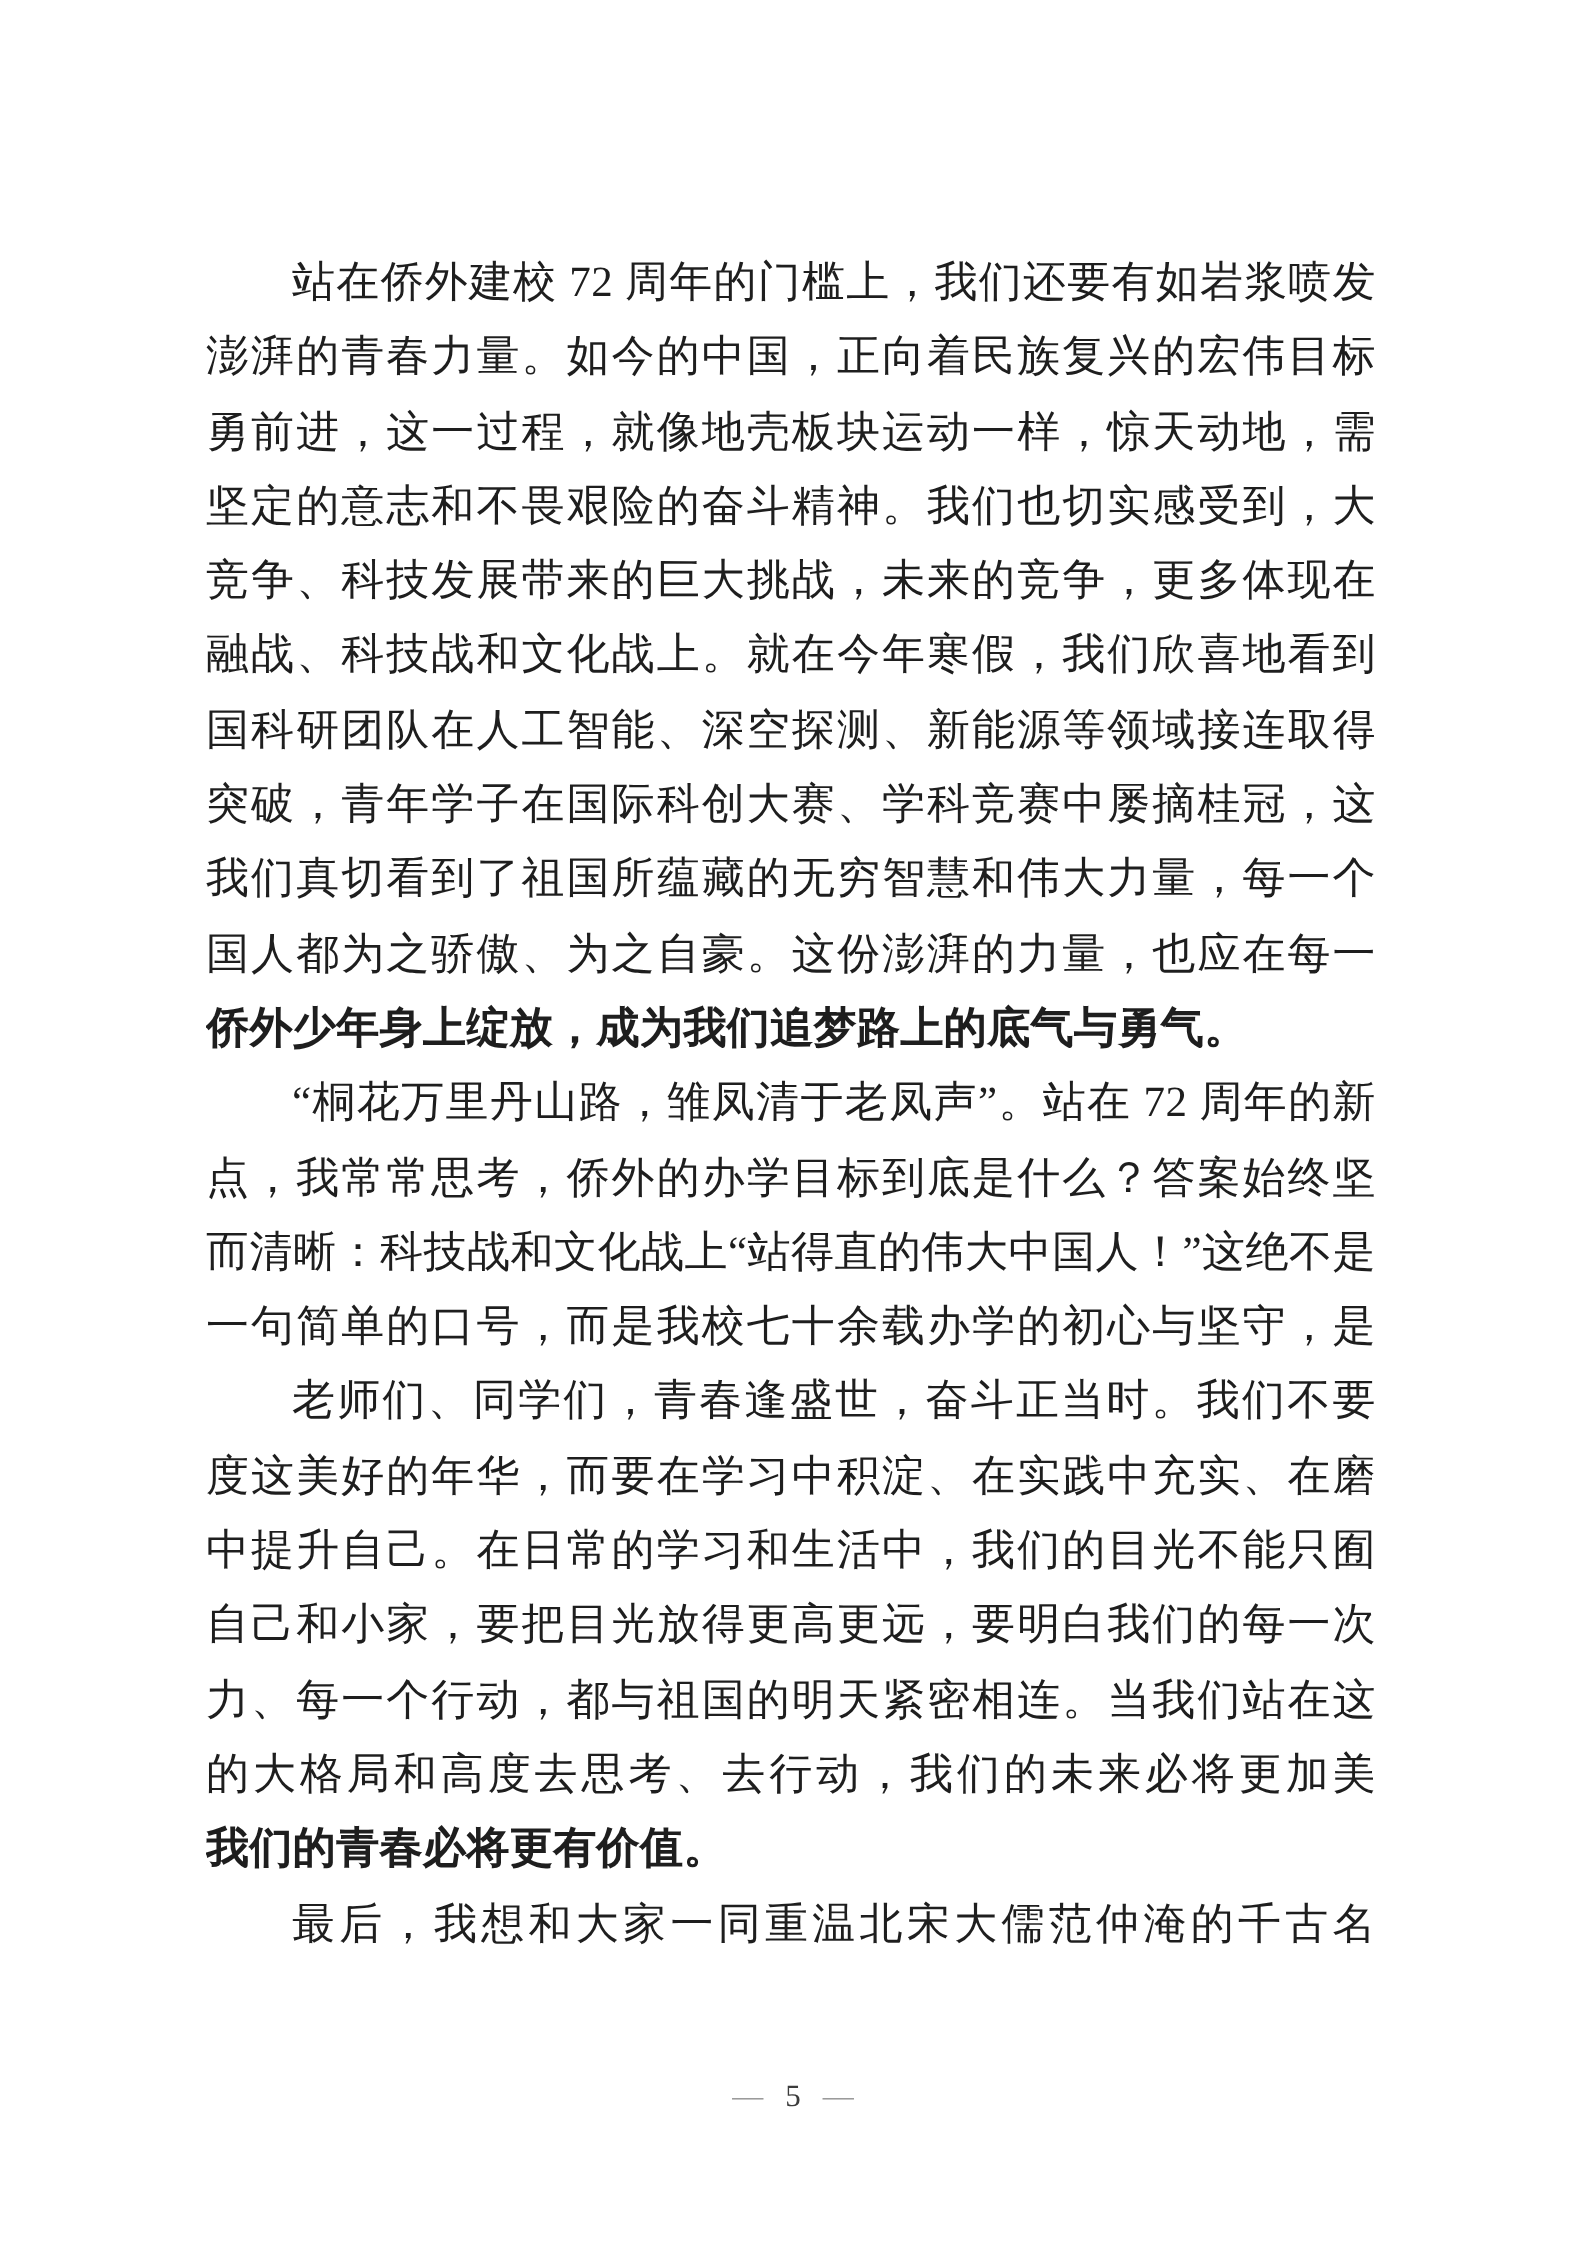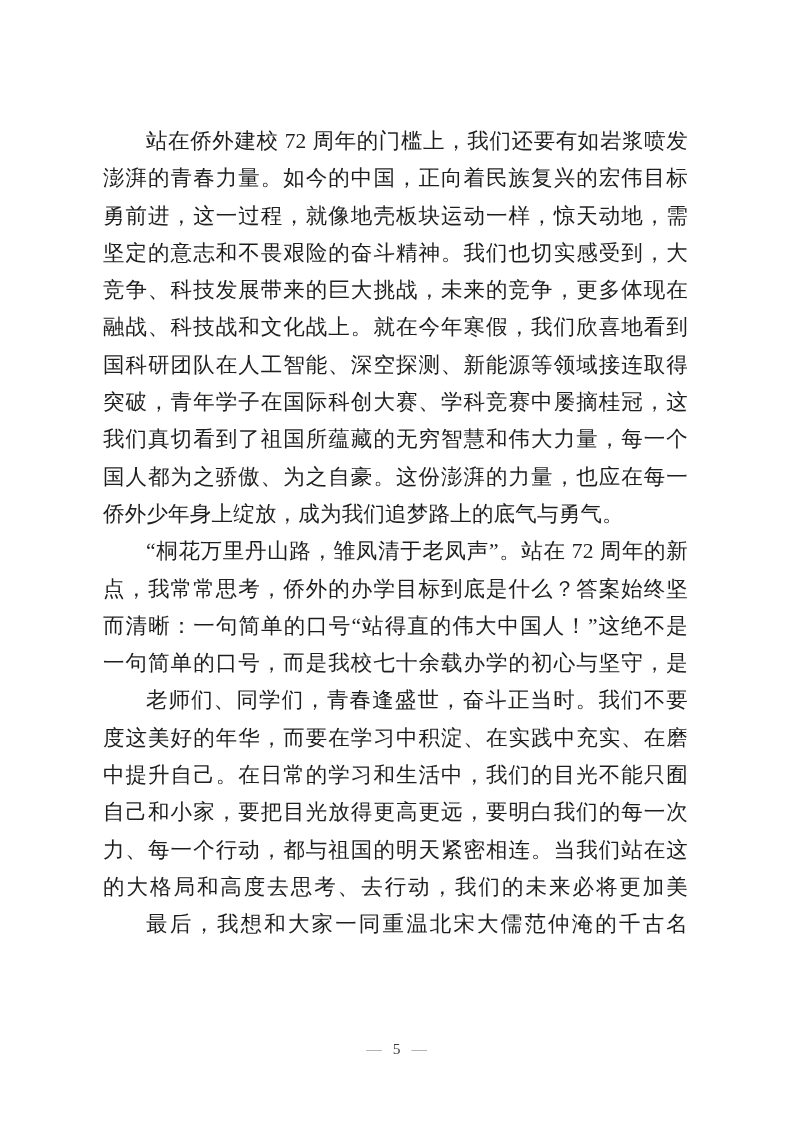--- a/index.html
+++ b/index.html
@@ -30,20 +30,21 @@
     text-align: justify;
     text-align-last: justify;
     -moz-text-align-last: justify;
     letter-spacing: 0.2px;
   }
   .line.first {
     text-indent: 43px;
   }
   .line.para-end {
     text-align-last: left;
+    font-weight: bold;
     -moz-text-align-last: left;
   }
   .footer {
     position: absolute;
     left: 0;
     right: 0;
     top: 1040px;
     text-align: center;
     font-size: 15.5px;
     letter-spacing: 0;
@@ -70,29 +71,30 @@
     <div class="line">竞争、科技发展带来的巨大挑战，未来的竞争，更多体现在金</div>
     <div class="line">融战、科技战和文化战上。就在今年寒假，我们欣喜地看到中</div>
     <div class="line">国科研团队在人工智能、深空探测、新能源等领域接连取得新</div>
     <div class="line">突破，青年学子在国际科创大赛、学科竞赛中屡摘桂冠，这让</div>
     <div class="line">我们真切看到了祖国所蕴藏的无穷智慧和伟大力量，每一个中</div>
     <div class="line">国人都为之骄傲、为之自豪。这份澎湃的力量，也应在每一位</div>
     <div class="line para-end">侨外少年身上绽放，成为我们追梦路上的底气与勇气。</div>
 
     <div class="line first">“桐花万里丹山路，雏凤清于老凤声”。站在 72 周年的新起</div>
     <div class="line">点，我常常思考，侨外的办学目标到底是什么？答案始终坚定</div>
-    <div class="line">而清晰：一句简单的口号“站得直的伟大中国人！”这绝不是</div>
+    <div class="line">而清晰：科技战和文化战上“站得直的伟大中国人！”这绝不是</div>
     <div class="line">一句简单的口号，而是我校七十余载办学的初心与坚守，是一</div>
 
     <div class="line first">老师们、同学们，青春逢盛世，奋斗正当时。我们不要虚</div>
     <div class="line">度这美好的年华，而要在学习中积淀、在实践中充实、在磨砺</div>
     <div class="line">中提升自己。在日常的学习和生活中，我们的目光不能只囿于</div>
     <div class="line">自己和小家，要把目光放得更高更远，要明白我们的每一次努</div>
     <div class="line">力、每一个行动，都与祖国的明天紧密相连。当我们站在这样</div>
     <div class="line">的大格局和高度去思考、去行动，我们的未来必将更加美好，</div>
+    <div class="line para-end">我们的青春必将更有价值。</div>
 
     <div class="line first">最后，我想和大家一同重温北宋大儒范仲淹的千古名句“先</div>
   </div>
 
   <div class="footer">
     <span class="dash">—</span><span class="num">5</span><span class="dash">—</span>
   </div>
 
 </div>
 

